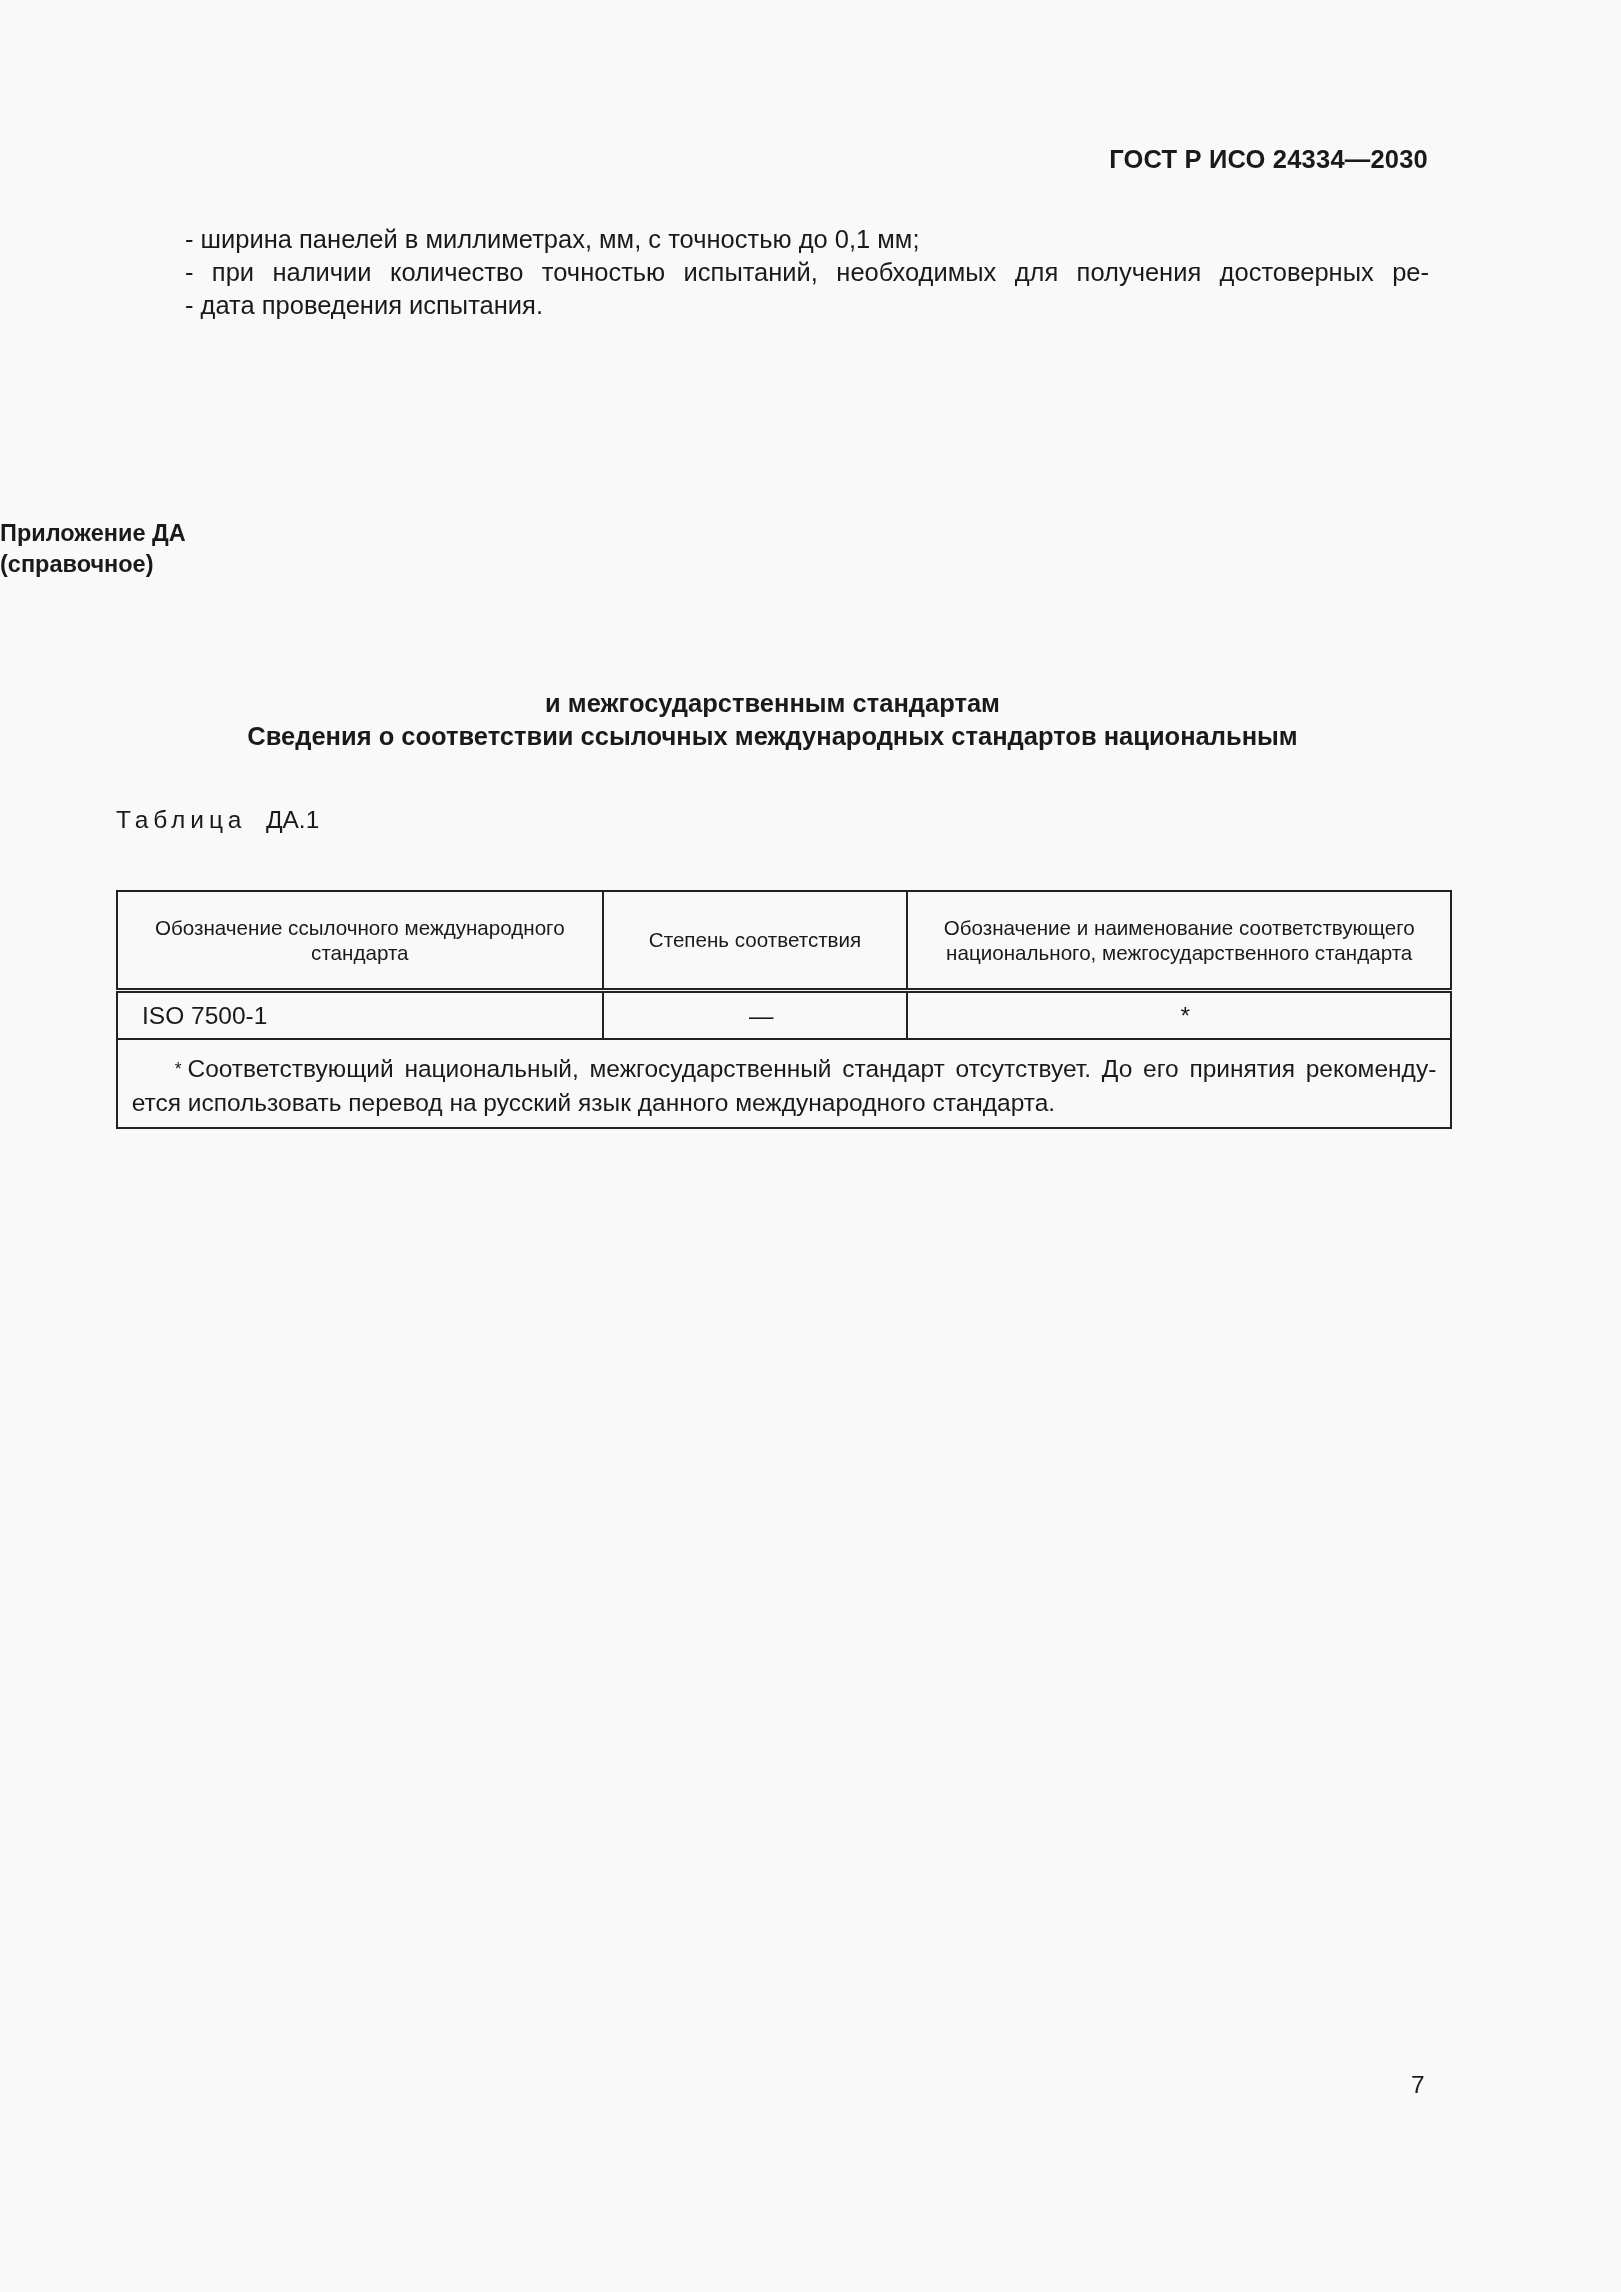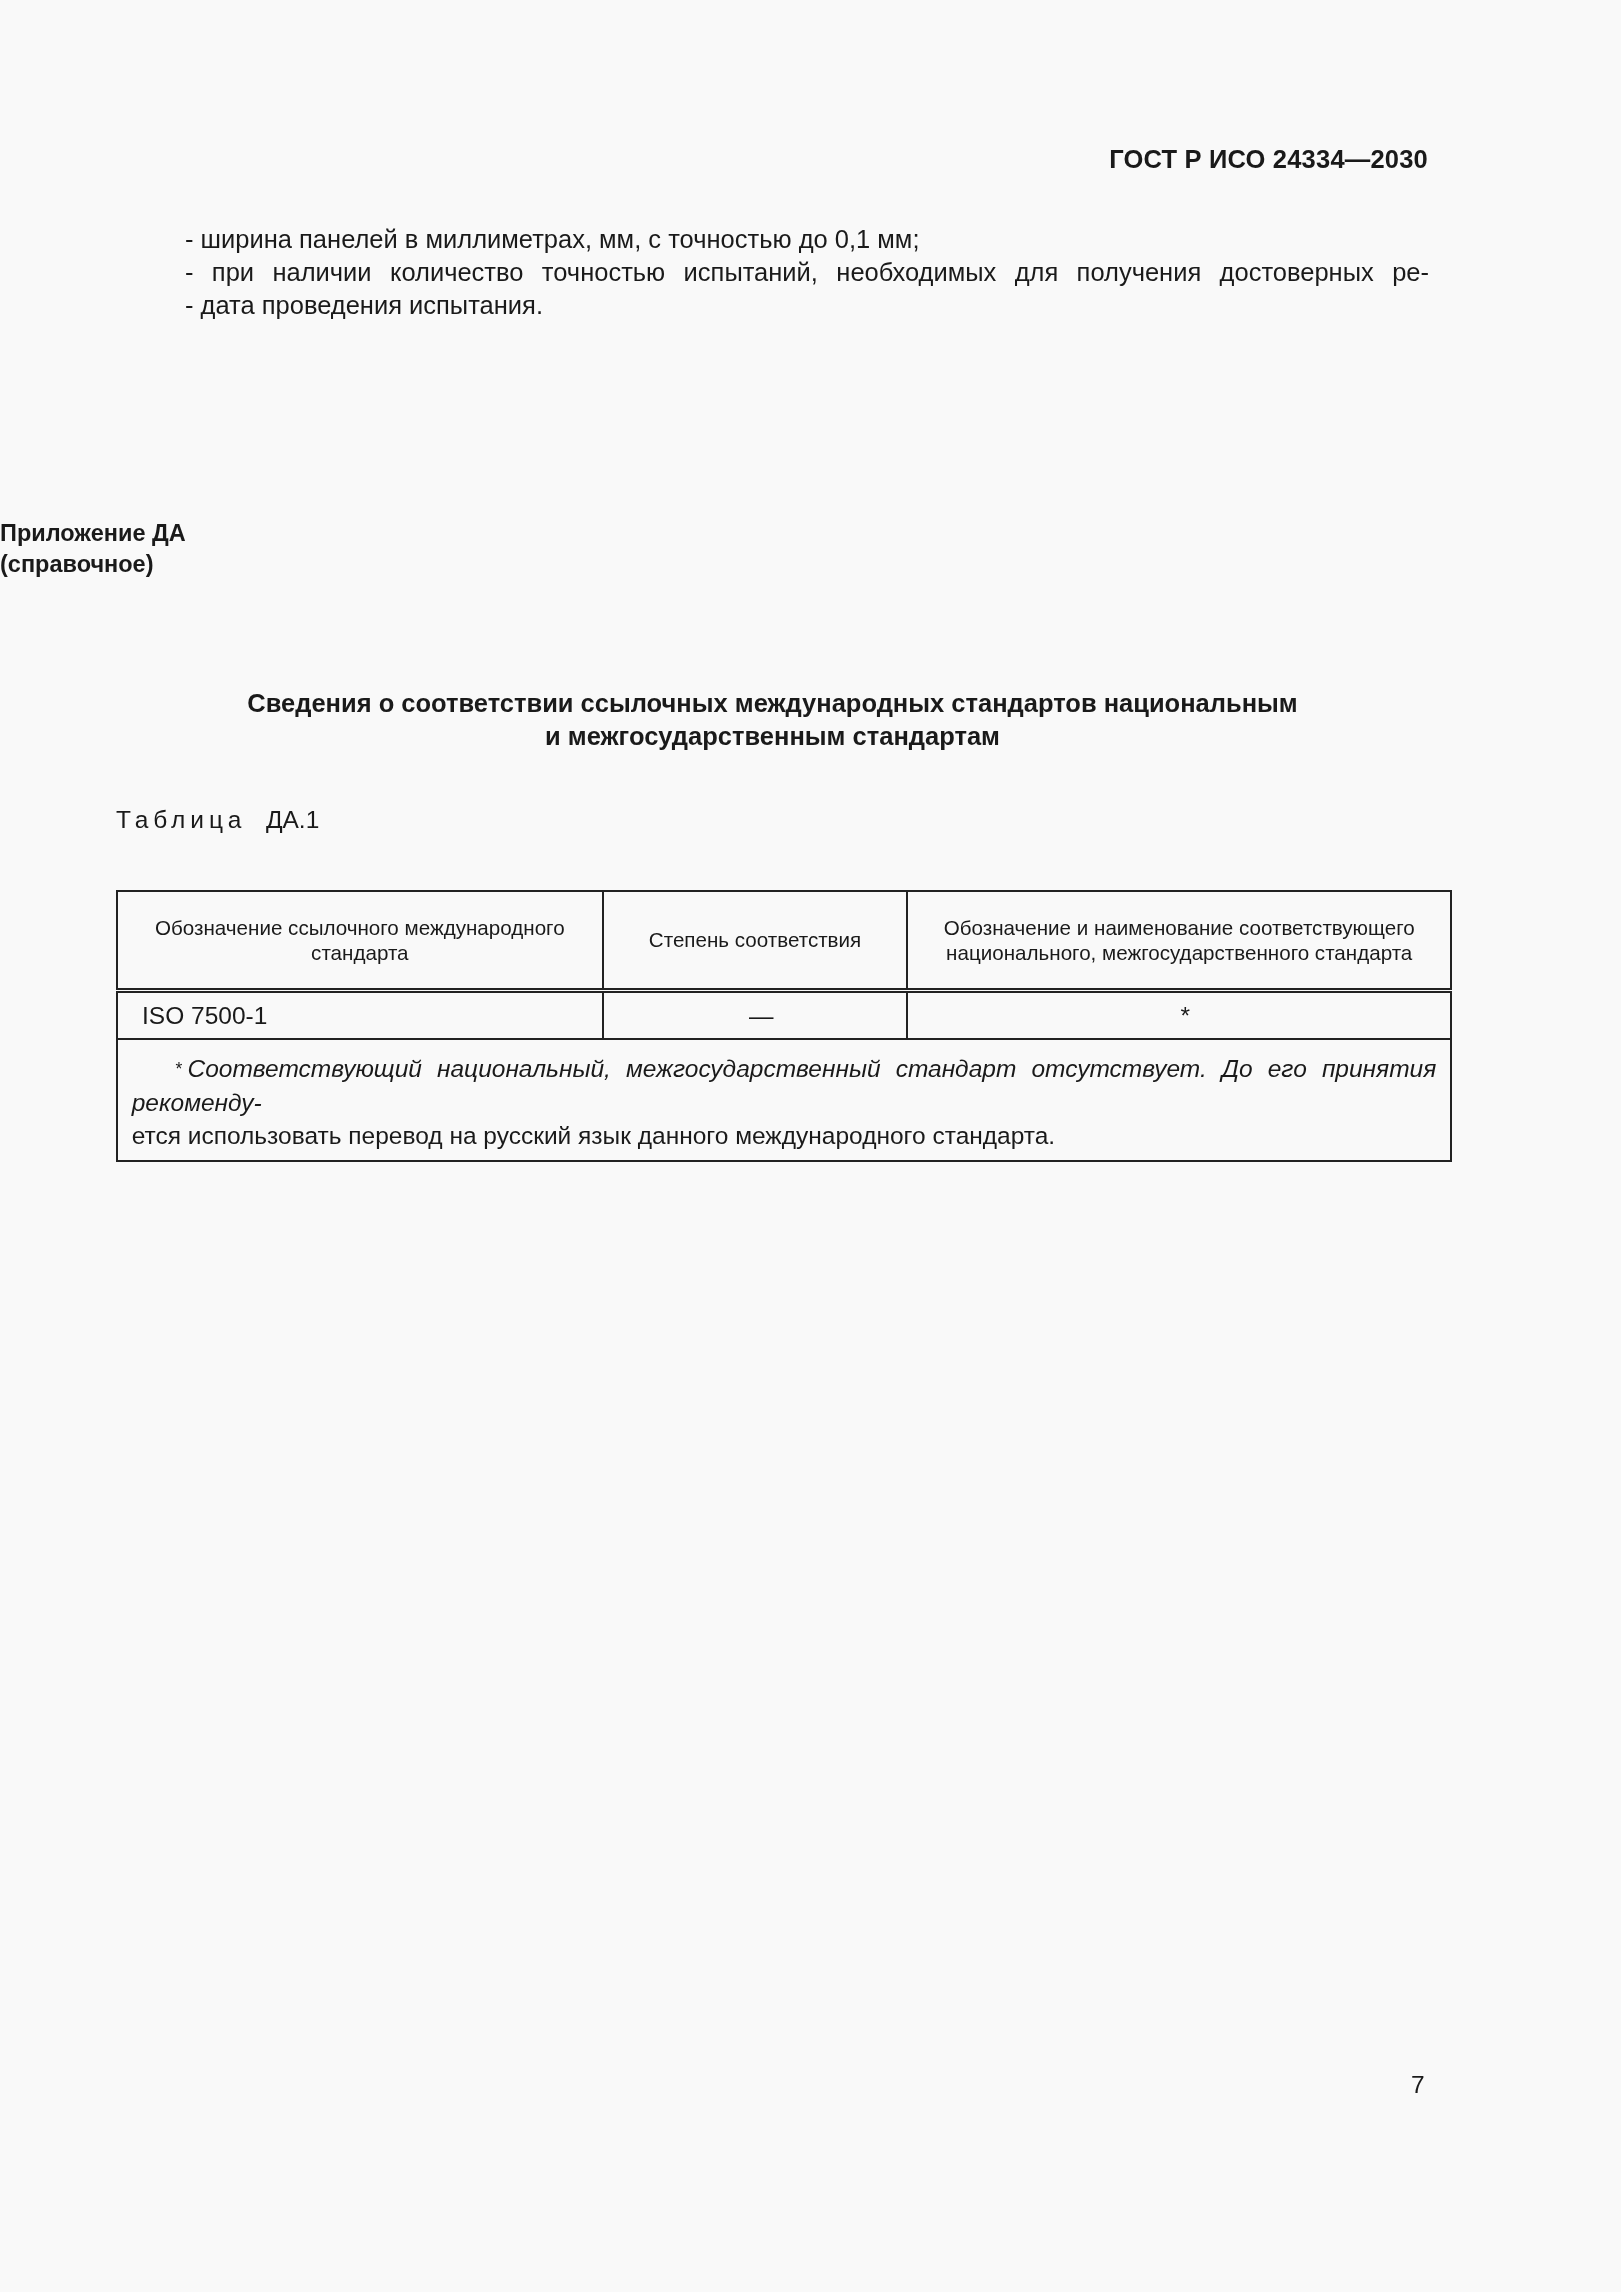--- a/index.html
+++ b/index.html
@@ -104,21 +104,20 @@
       font-size: 24.5px;
       line-height: 33px;
       padding: 11.8px 13.7px 7.8px 13.7px;
       text-align: justify;
     }
     table.std-table td.footnote .fn-line1 {
       display: block;
       text-indent: 43px;
       text-align: justify;
       text-align-last: justify;
-      font-style: italic;
     }
     .fn-star {
       font-size: 17.6px;
       vertical-align: 2px;
       margin-right: 5.9px;
     }
     .page-number {
       position: absolute;
       left: 1411px;
       top: 2071px;
@@ -135,22 +134,22 @@
   <p class="indent justify-full">- при наличии количество точностью испытаний, необходимых для получения достоверных ре-</p>
   <p class="indent">- дата проведения испытания.</p>
 </div>
 
 <div class="appendix-title">
   <div>Приложение ДА</div>
   <div>(справочное)</div>
 </div>
 
 <div class="section-title">
+  <div>и межгосударственным стандартам</div>
   <div>Сведения о соответствии ссылочных международных стандартов национальным</div>
-  <div>и межгосударственным стандартам</div>
 </div>
 
 <div class="table-caption">
   <span>Таблица</span>
   <span class="num">ДА.1</span>
 </div>
 
 <table class="std-table">
   <colgroup>
     <col style="width:478px">

